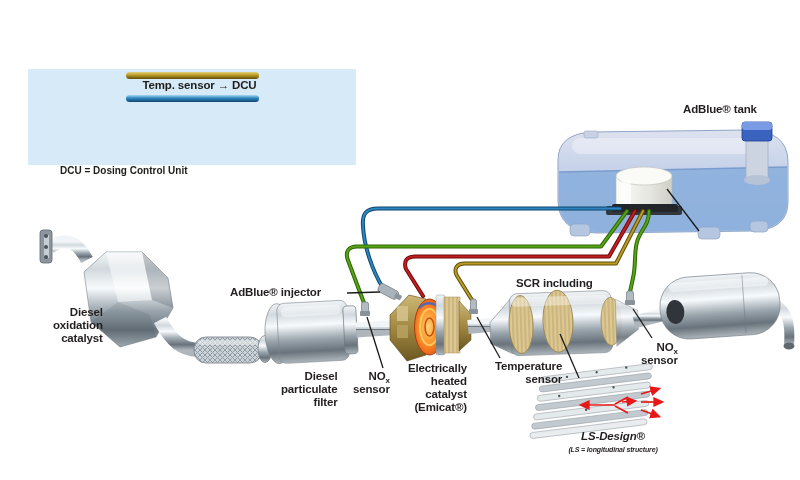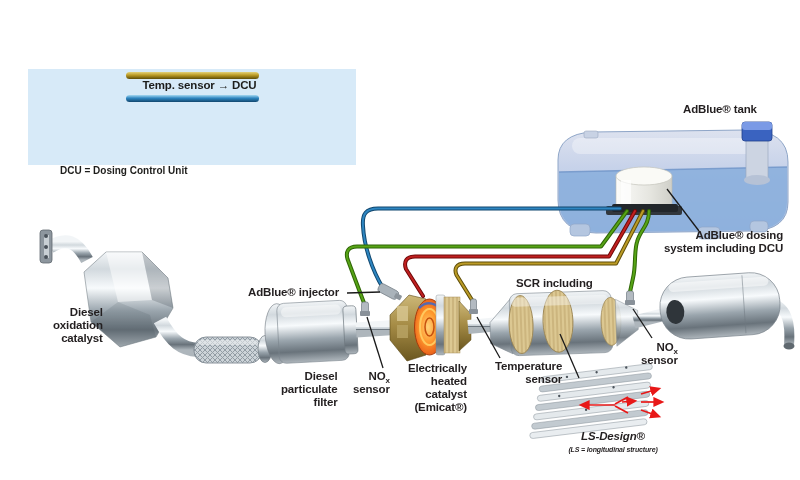--- a/index.html
+++ b/index.html
@@ -258,30 +258,26 @@
   </div>
   <div class="legend-row">
     <span class="swatch" style="background: linear-gradient(rgb(166, 217, 242), rgb(46, 134, 193) 45%, rgb(17, 71, 110));"></span>
   </div>
 </div>
 <div class="footnote">DCU = Dosing Control Unit</div>
 
 <div class="lbl" style="left:683px;top:103px">
       <span class="ml">AdBlue® tank</span>
     </div>
-<div class="lbl" style="left:664px;top:229px">
-      <span class="ml">AdBlue® dosing
-system including DCU</span>
-    </div>
 <div class="lbl" style="left:53px;top:306px">
       <span class="ml">Diesel
 oxidation
 catalyst</span>
     </div>
-<div class="lbl" style="left:248px;top:286px">
+<div class="lbl" style="left:230px;top:286px">
       <span class="ml">AdBlue® injector</span>
     </div>
 <div class="lbl" style="left:281px;top:370px">
       <span class="ml">Diesel
 particulate
 filter</span>
     </div>
 <div class="lbl" style="left:353px;top:370px"><span>NO</span><sub>x</sub><span class="ml">sensor</span></div>
 <div class="lbl" style="left:408px;top:362px">
       <span class="ml">Electrically

